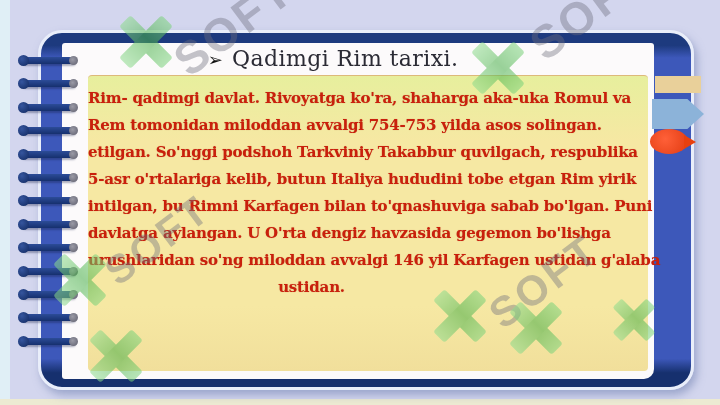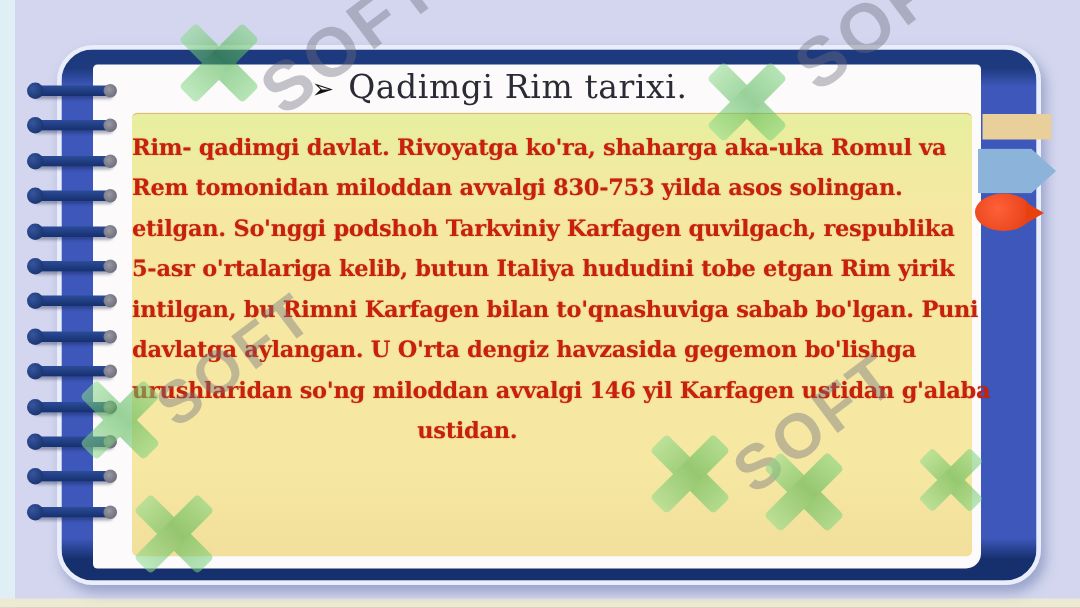--- a/index.html
+++ b/index.html
@@ -114,22 +114,22 @@
 <div class="frame"></div>
 <div class="page"></div>
 
 <div class="slide-title">
   <span class="bullet">➢</span><span>Qadimgi Rim tarixi.</span>
 </div>
 
 <div class="content-box">
   <div class="content-text">
       <div class="line">Rim- qadimgi davlat. Rivoyatga ko'ra, shaharga aka-uka Romul va</div>
-      <div class="line">Rem tomonidan miloddan avvalgi 830-753 yilda asos solingan.</div>
-      <div class="line">etilgan. So'nggi podshoh Tarkviniy Karfagen quvilgach, respublika</div>
+      <div class="line">Rem tomonidan miloddan avvalgi 754-753 yilda asos solingan.</div>
+      <div class="line">etilgan. So'nggi podshoh Tarkviniy Takabbur quvilgach, respublika</div>
       <div class="line">5-asr o'rtalariga kelib, butun Italiya hududini tobe etgan Rim yirik</div>
       <div class="line">intilgan, bu Rimni Karfagen bilan to'qnashuviga sabab bo'lgan. Puni</div>
       <div class="line">davlatga aylangan. U O'rta dengiz havzasida gegemon bo'lishga</div>
       <div class="line">urushlaridan so'ng miloddan avvalgi 146 yil Karfagen ustidan g'alaba</div>
       <div class="line">ustidan.</div>
     </div>
 </div>
 
 <div class="spiral">
     <div class="ring" style="top: 57px;">

